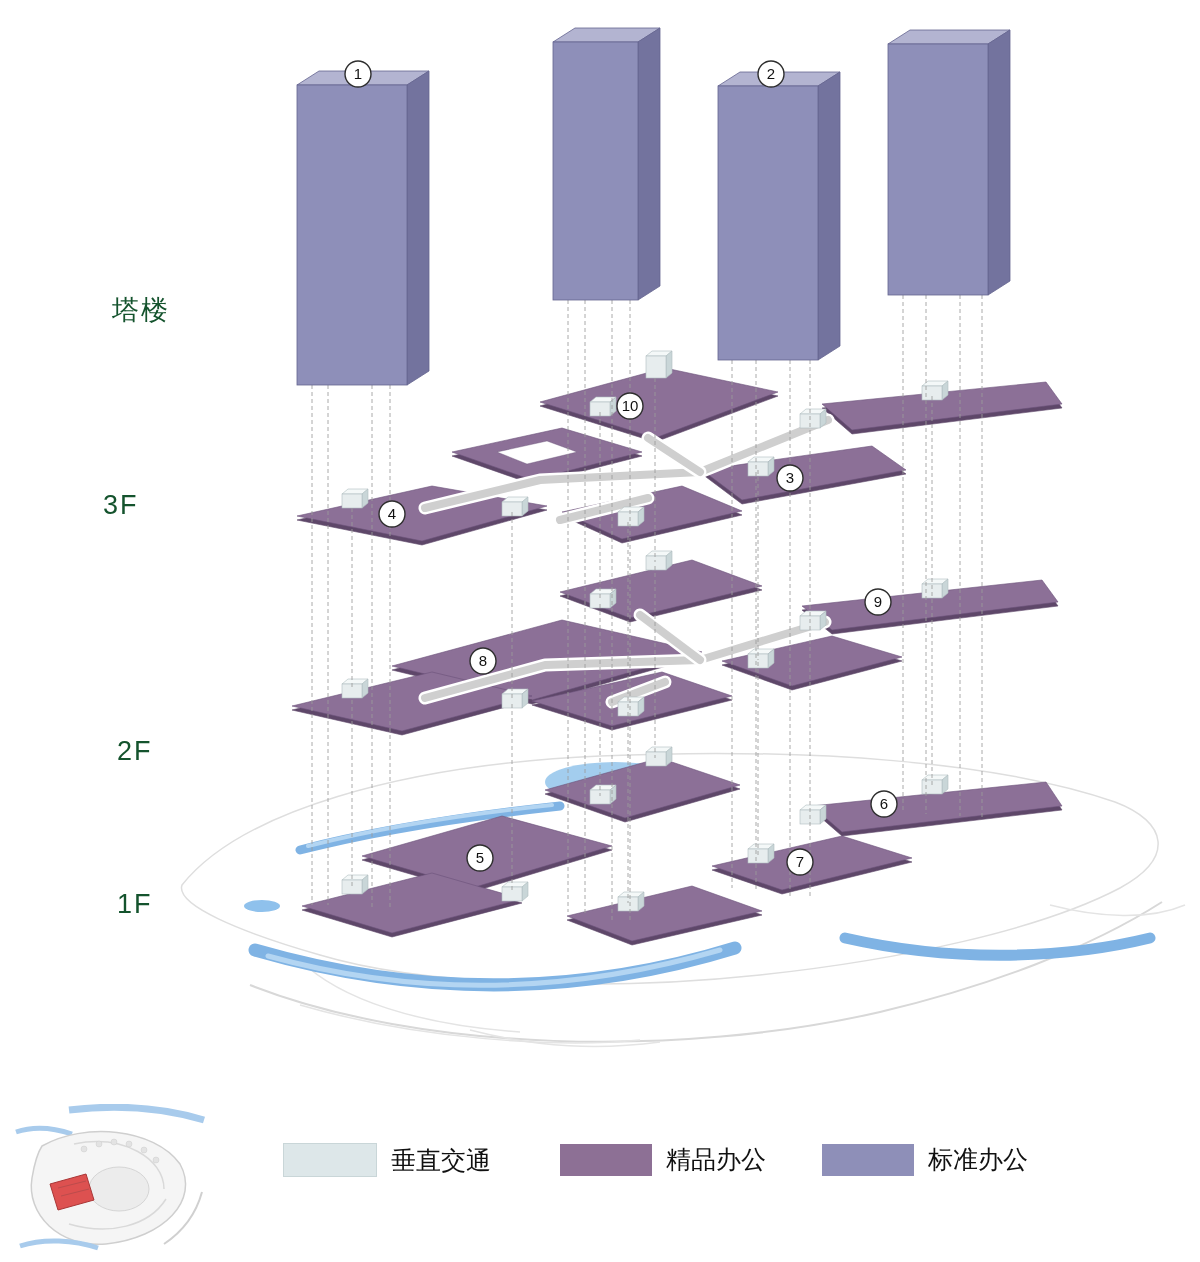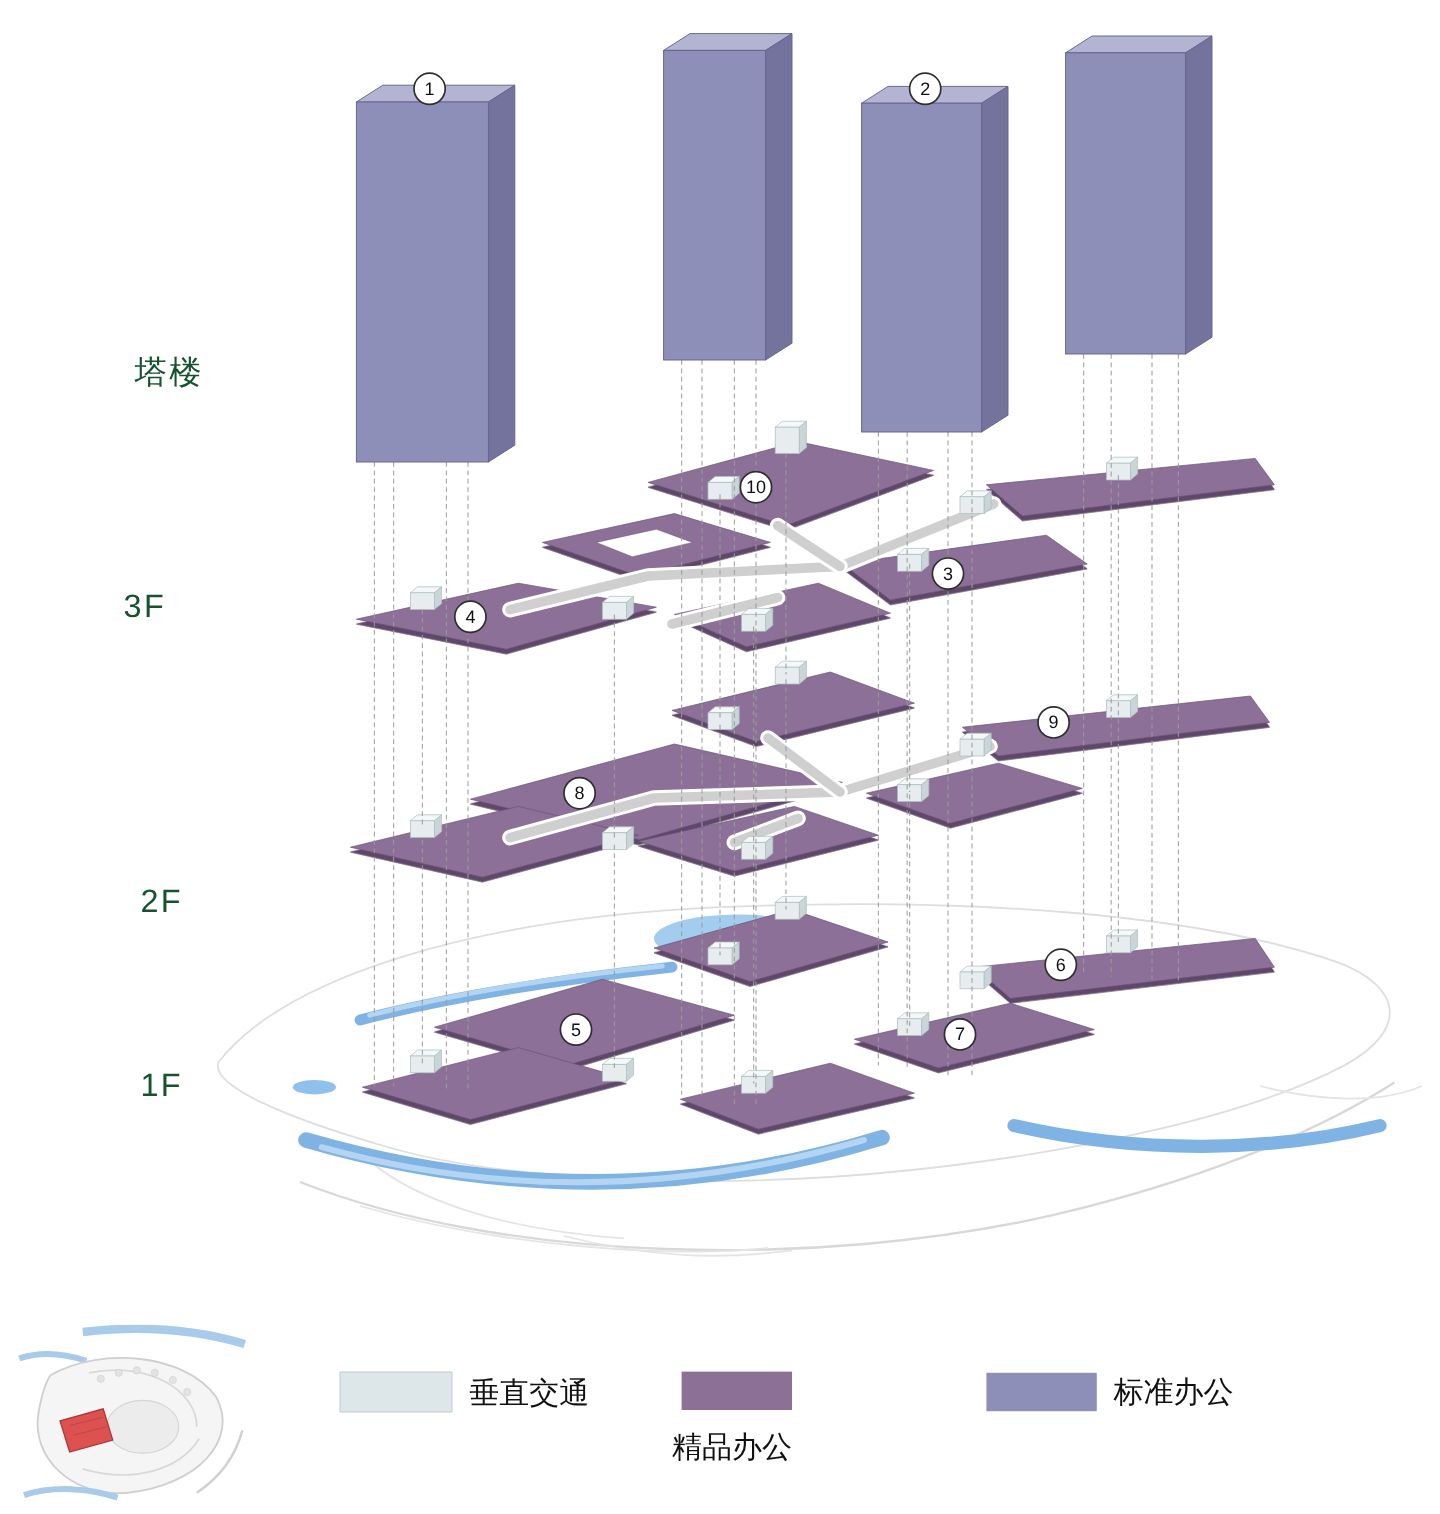--- a/index.html
+++ b/index.html
@@ -42,21 +42,21 @@
 
   
   .floor-label{position:absolute;font-size:27px;color:#14532d;letter-spacing:2px;}
   .lbl-tower{left:112px;top:292px;}
   .lbl-3f{left:103px;top:490px;}
   .lbl-2f{left:117px;top:688px;margin-top:48px;}
   .lbl-1f{left:117px;top:889px;}
 
   
   .legend-item{position:absolute;top:1112px;display:flex;align-items:flex-end;gap:14px;margin-top:31px;}
-  .li-1{left:283px;} .li-2{left:560px;flex-direction:column;} .li-3{left:822px;}
+  .li-1{left:283px;} .li-2{left:560px;} .li-3{left:822px;}
   .swatch{width:92px;height:32px;}
   .sw-circ{background:#dde7e9;border:1px solid #c9d6d8;}
   .sw-bout{background:#8d7095;}
   .sw-std{background:#8e8fb8;}
   .legend-label{font-size:25px;color:#111;}
 
   .minimap{position:absolute;left:14px;top:1104px;}
 </style>
 </head>
 <body>

